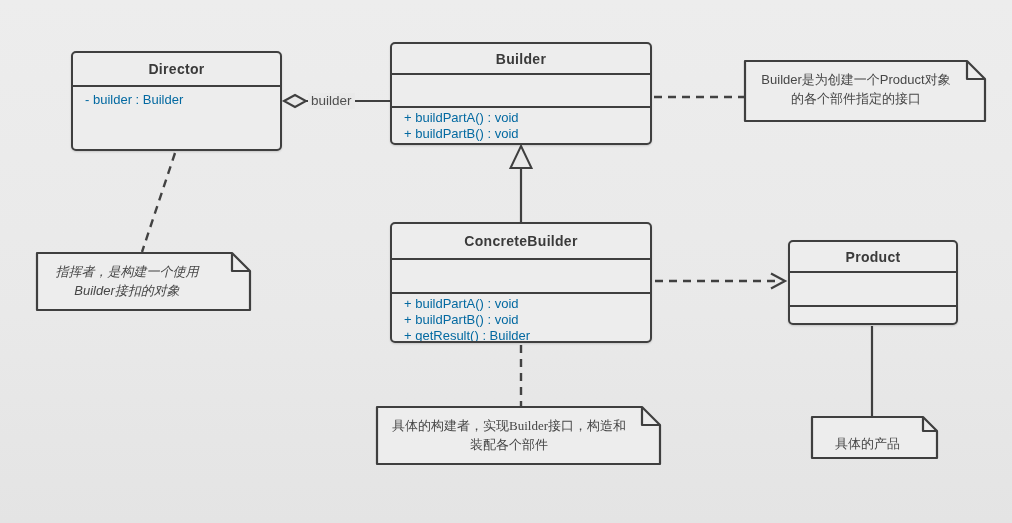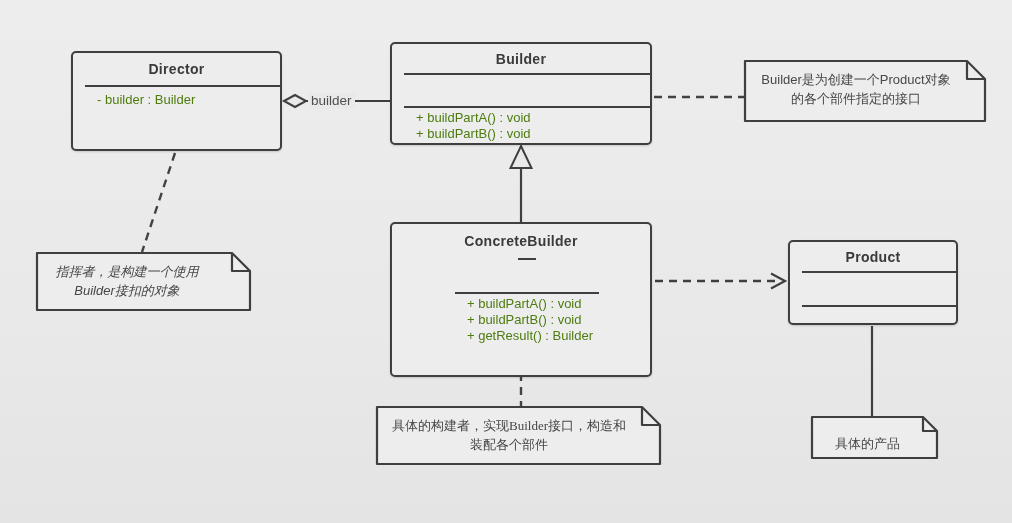--- a/index.html
+++ b/index.html
@@ -13,21 +13,21 @@
     position:absolute;box-sizing:border-box;display:flex;flex-direction:column;
     background:#ededed;border:2px solid #3f3f3f;border-radius:5px;
     box-shadow:0 1px 2px rgba(0,0,0,.15);
   }
   .class-title{
     flex:0 0 auto;display:flex;align-items:center;justify-content:center;
     font-weight:bold;font-size:14px;color:#3a3a3a;letter-spacing:.3px;
   }
   .compartment{
     flex:0 0 auto;box-sizing:border-box;border-top:2px solid #3f3f3f;
-    color:#4d7c0f;font-size:13px;padding:5px 6px 0 12px;overflow:hidden;margin-left:12px;
+    color:#0369a1;font-size:13px;padding:5px 6px 0 12px;overflow:hidden;
   }
   .compartment.grow{flex:1 1 auto;}
   .member{line-height:16px;white-space:nowrap;}
   .note-text{
     position:absolute;color:#474747;font-size:13px;line-height:19px;text-align:center;
   }
   .note-text.center{display:flex;align-items:center;justify-content:center;margin-top:6px;}
   .edge-label{
     position:absolute;color:#4f4f4f;font-size:13.5px;background:#e9e9e9;
     padding:0 3px;line-height:16px;
@@ -93,21 +93,21 @@
 
   <div class="class-box" style="left:390px;top:42px;width:262px;height:103px;">
     <div class="class-title" style="height:29px;">Builder</div>
     <div class="compartment" style="height:33px;"></div>
     <div class="compartment grow" style="padding-top:2px;">
       <div class="member">+ buildPartA() : void</div>
       <div class="member">+ buildPartB() : void</div>
     </div>
   </div>
 
-  <div class="class-box" style="left:390px;top:222px;width:262px;height:155px;align-items:center;">
+  <div class="class-box" style="left:390px;top:222px;width:262px;height:121px;">
     <div class="class-title" style="height:34px;">ConcreteBuilder</div>
     <div class="compartment" style="height:34px;"></div>
     <div class="compartment grow" style="padding-top:2px;">
       <div class="member">+ buildPartA() : void</div>
       <div class="member">+ buildPartB() : void</div>
       <div class="member">+ getResult() : Builder</div>
     </div>
   </div>
 
   <div class="class-box" style="left:788px;top:240px;width:170px;height:85px;">

